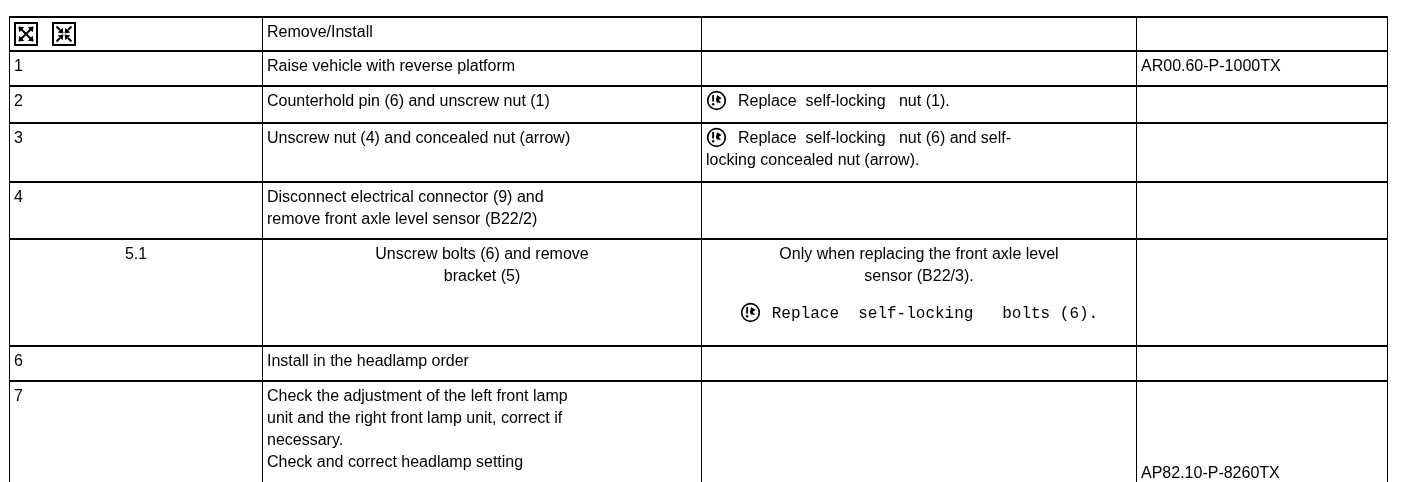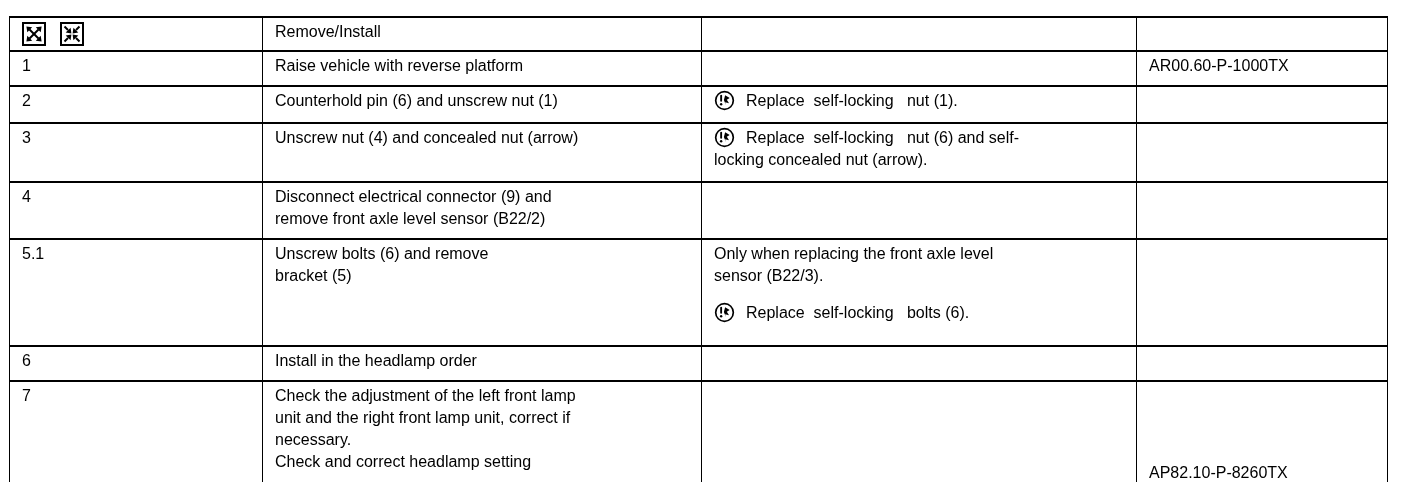--- a/index.html
+++ b/index.html
@@ -19,21 +19,21 @@
   table.proc {
     border-collapse: collapse;
     table-layout: fixed;
     width: 1379px;
     background: #ffffff;
   }
   table.proc td {
     border: solid #000000;
     border-width: 2px 1px;
     vertical-align: top;
-    padding: 3px 4px 2px 12px;
+    padding: 3px 4px 2px 4px;
     font-size: 16px;
     line-height: 22px;
     overflow: hidden;
   }
   col.c-step { width: 253px; }
   col.c-instr { width: 439px; }
   col.c-note { width: 435px; }
   col.c-ref { width: 251px; }
 
   .pre { white-space: pre-wrap; }
@@ -49,31 +49,31 @@
 
   
   .note-line { white-space: pre-wrap; }
   .note-icon {
     display: inline-block;
     width: 21px; height: 21px;
     margin-right: 11px;
     vertical-align: -5px;
   }
   .note-icon svg { display: block; }
-  .note-gap { margin-top: 15px; }
+  .note-gap { margin-top: 15px; font-family: Liberation Mono, monospace; }
 
   .ref-bottom { vertical-align: bottom !important; padding-bottom: 16px !important; }
 
   
   tr.r-h   td { height: 27px; }
   tr.r-1   td { height: 28px; }
   tr.r-2   td { height: 30px; }
   tr.r-3   td { height: 52px; }
   tr.r-4   td { height: 50px; }
-  tr.r-5   td { height: 100px; }
+  tr.r-5   td { height: 100px; text-align: center; }
   tr.r-6   td { height: 28px; }
   tr.r-7   td { height: 99px; }
 </style>
 </head>
 <body>
 
 <div class="table-wrap">
 <table class="proc">
   <colgroup>
     <col class="c-step">

